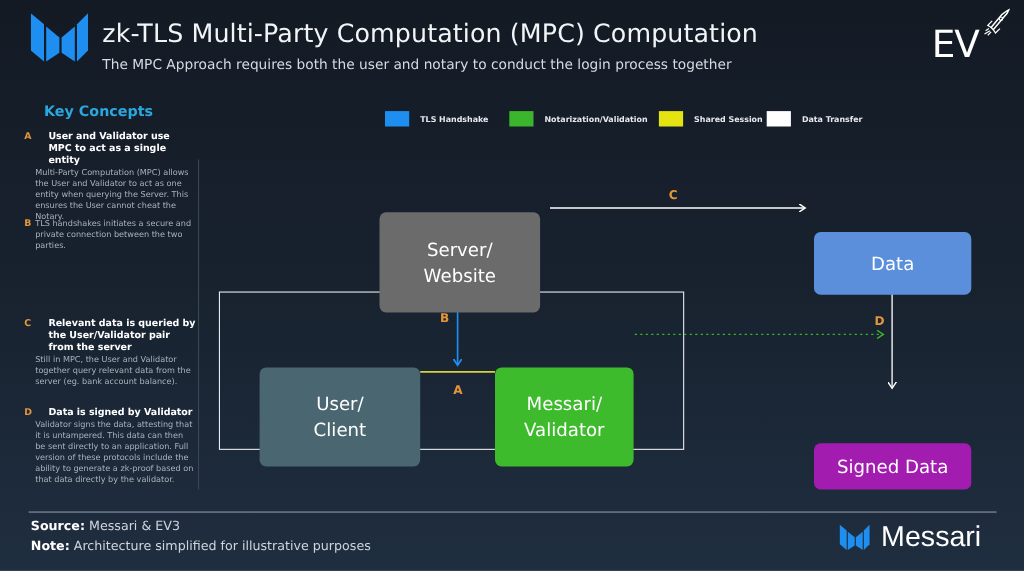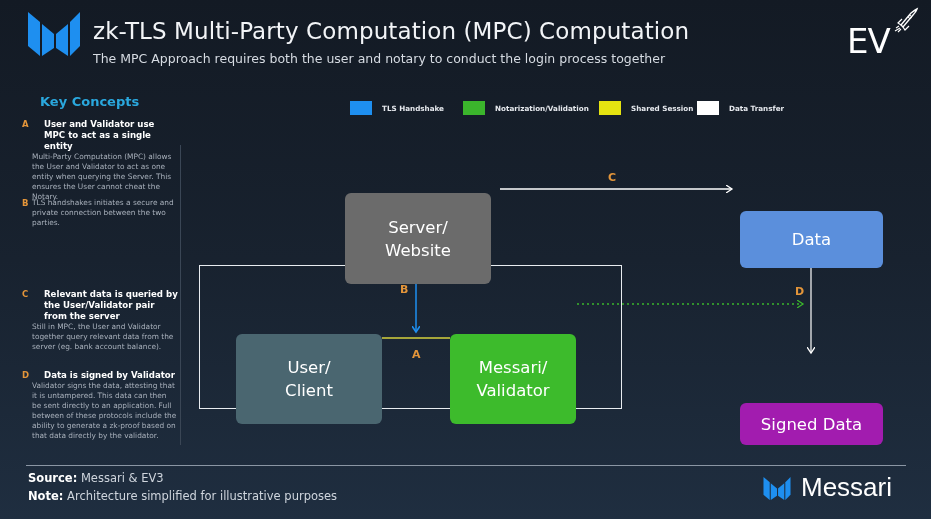--- a/index.html
+++ b/index.html
@@ -101,21 +101,21 @@
   <div class="body">TLS handshakes initiates a secure and private connection between the two parties.</div>
 </div>
 <div id="concept-c" class="concept">
   <span class="letter">C</span>
   <div class="head">Relevant data is queried by the User/Validator pair from the server</div>
   <div class="body">Still in MPC, the User and Validator together query relevant data from the server (eg. bank account balance).</div>
 </div>
 <div id="concept-d" class="concept">
   <span class="letter">D</span>
   <div class="head">Data is signed by Validator</div>
-  <div class="body">Validator signs the data, attesting that it is untampered. This data can then be sent directly to an application. Full between of these protocols include the ability to generate a zk-proof based on that data directly by the validator.</div>
+  <div class="body">Validator signs the data, attesting that it is untampered. This data can then be sent directly to an application. Full version of these protocols include the ability to generate a zk-proof based on that data directly by the validator.</div>
 </div>
 <div id="left-divider" class="abs"></div>
 
 <div id="legend-tls" class="legend-item">
   <span class="legend-swatch" style="background: rgb(30, 143, 240);"></span>
   <span class="legend-label">TLS Handshake</span>
 </div>
 <div id="legend-notar" class="legend-item">
   <span class="legend-swatch" style="background: rgb(59, 181, 44);"></span>
   <span class="legend-label">Notarization/Validation</span>

